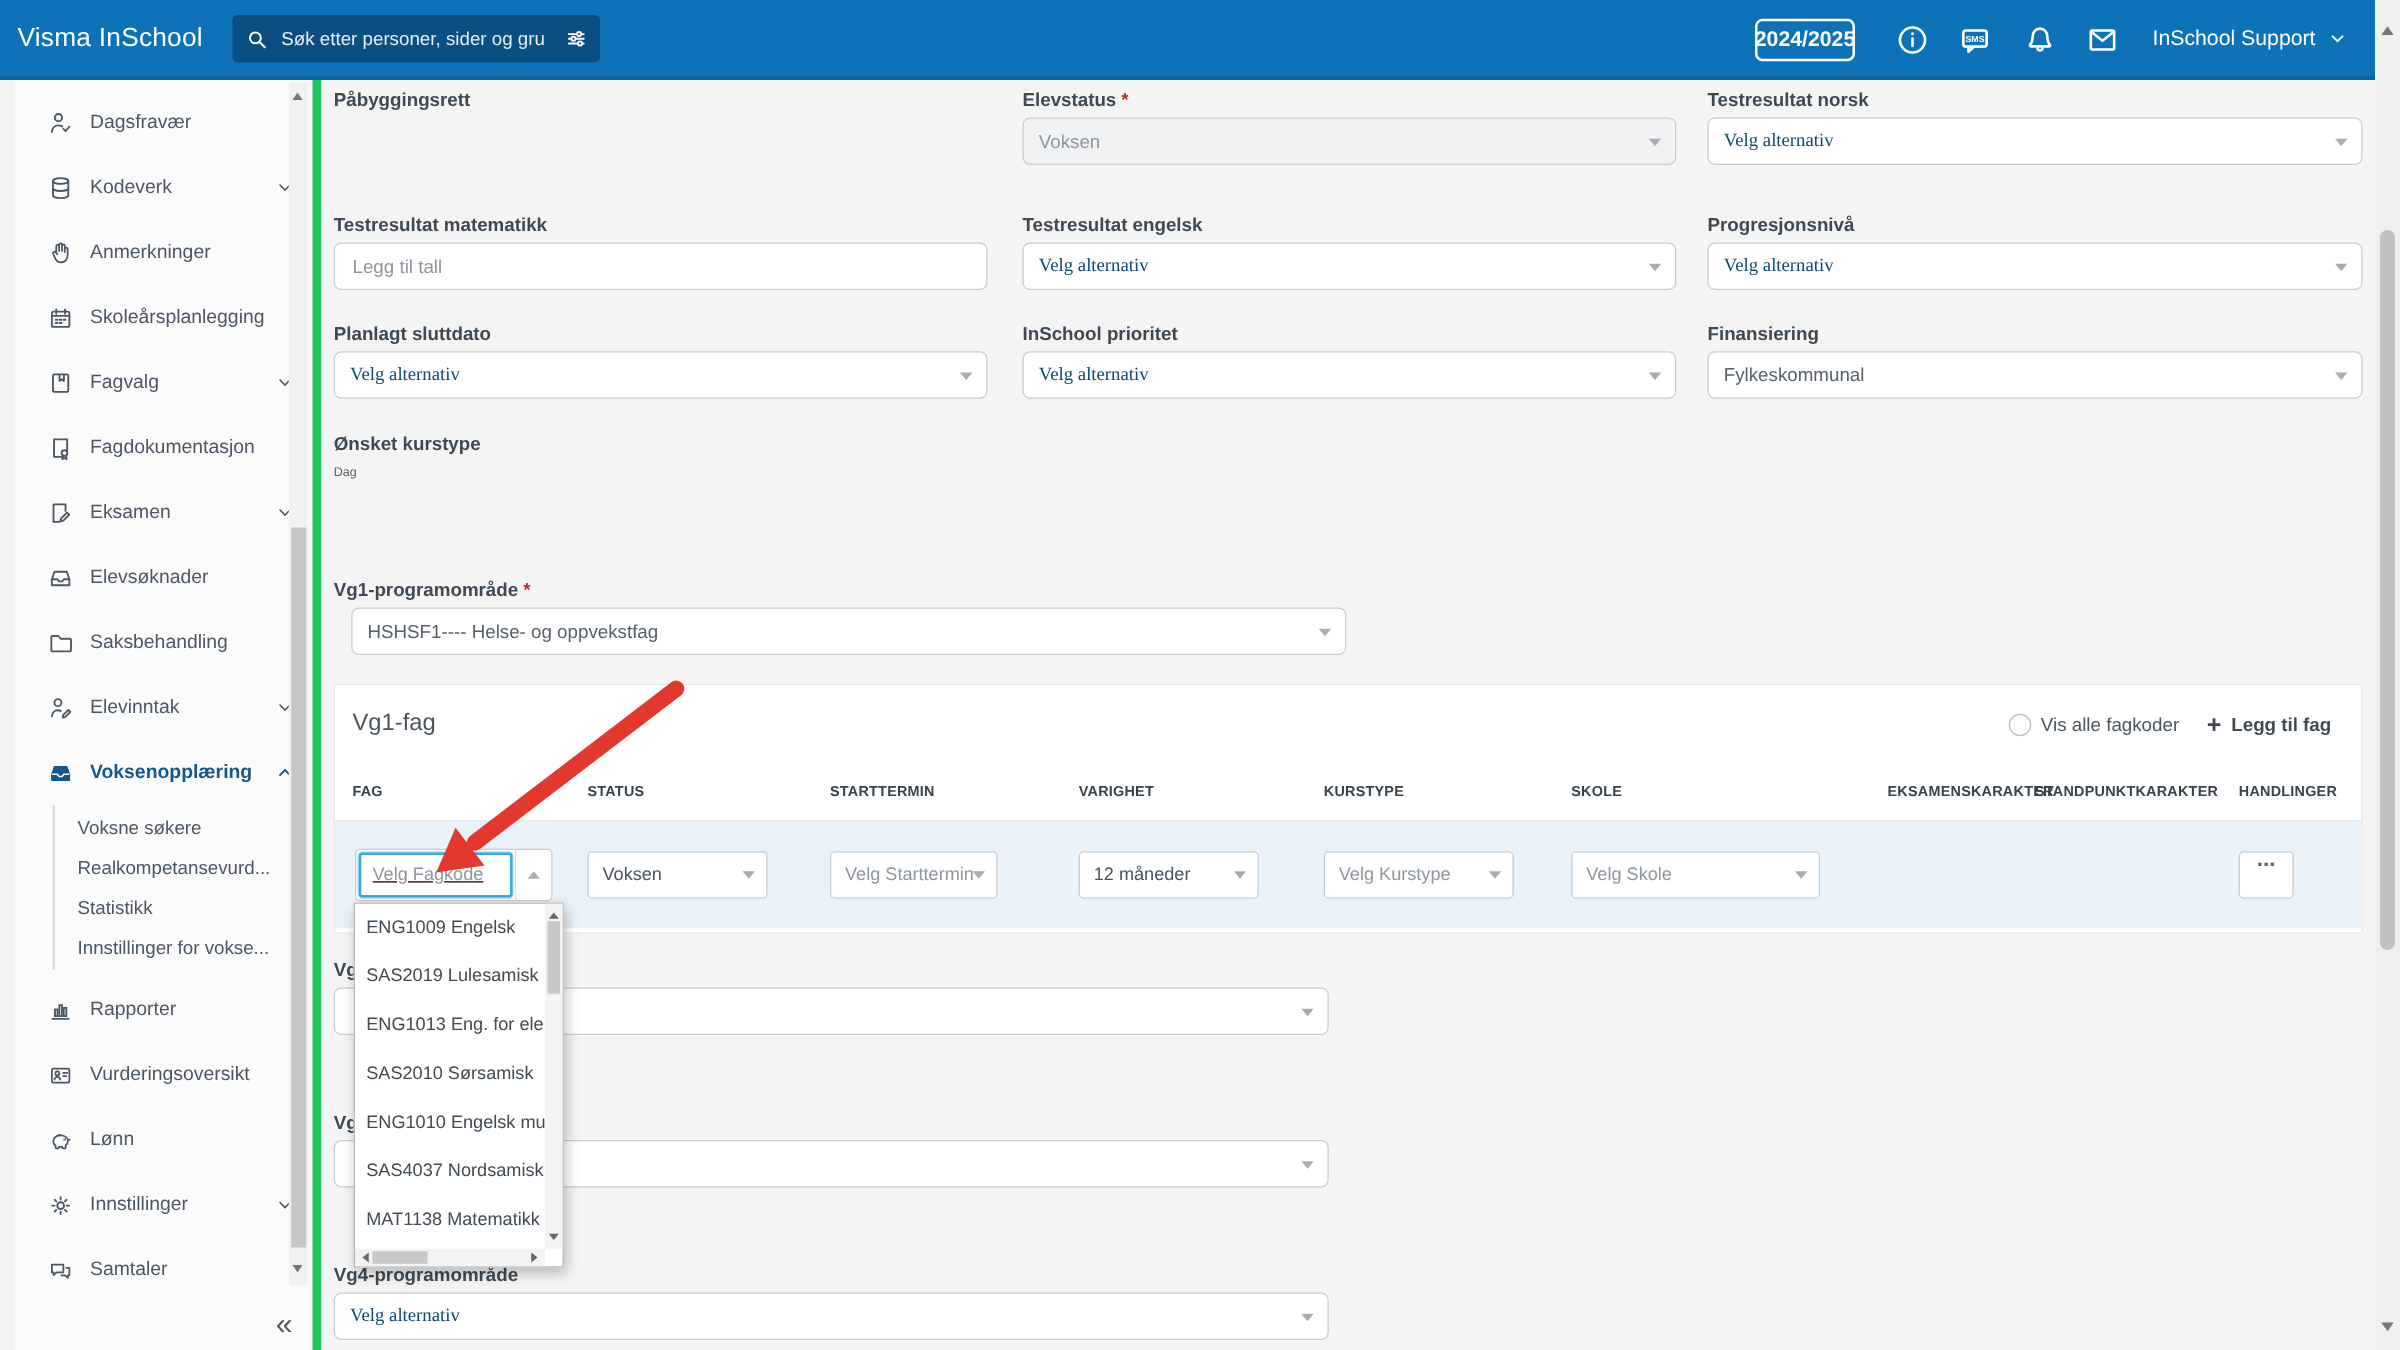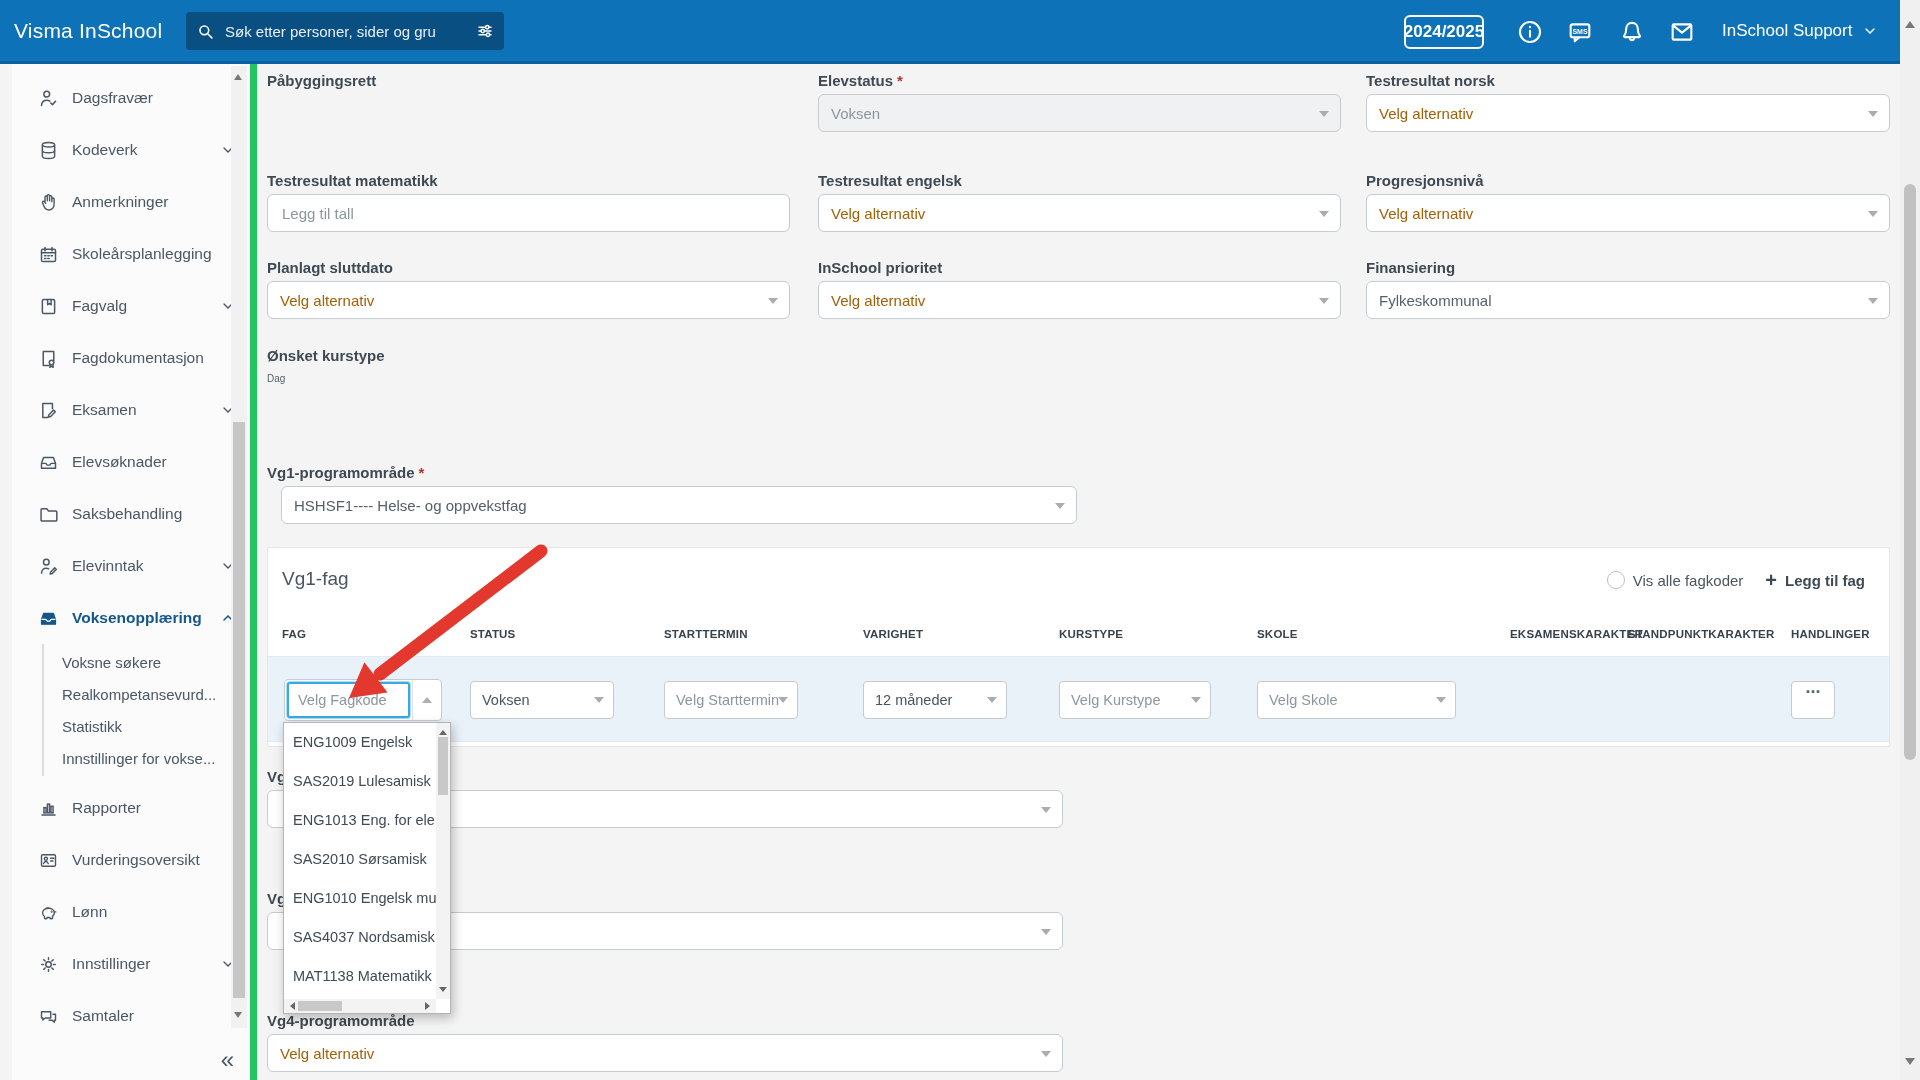--- a/index.html
+++ b/index.html
@@ -2,21 +2,21 @@
 <html><head>
 <meta charset="utf-8">
 <style>
   html,body{margin:0;padding:0;}
   body{font-family:"Liberation Sans", sans-serif; background:#e9e9e9;}
   #app{position:relative;width:1920px;height:1080px;overflow:hidden;background:#f4f4f4;}
 
   
   .navbar{position:absolute;left:0;top:0;width:1900px;height:64px;background:#0e72b8;border-bottom:3px solid #0a60a0;box-sizing:border-box;z-index:20;}
   .brand{position:absolute;left:14px;top:0;height:61px;line-height:61px;color:#ffffff;font-size:21px;letter-spacing:.2px;}
-  .searchbox{position:absolute;left:186px;top:12px;width:318px;height:38px;background:#0a4f82;border-radius:4px;display:flex;align-items:center;box-sizing:border-box;padding:0 10px;}
+  .searchbox{position:absolute;left:186px;top:12px;width:294px;height:38px;background:#0a4f82;border-radius:4px;display:flex;align-items:center;box-sizing:border-box;padding:0 10px;}
   .searchbox input{flex:1;background:transparent;border:none;outline:none;color:#f2f6fa;font-size:15px;font-family:"Liberation Sans",sans-serif;margin-left:8px;}
   .searchbox input::placeholder{color:#e8eef5;opacity:1;}
   .nav-ico{position:absolute;top:18px;width:28px;height:28px;}
   .yearbox{position:absolute;left:1404px;top:15px;width:80px;height:34px;border:2px solid #ffffff;border-radius:6px;color:#fff;font-size:17px;font-weight:bold;display:flex;align-items:center;justify-content:center;box-sizing:border-box;}
   .account{position:absolute;left:1722px;top:0;height:61px;display:flex;align-items:center;color:#ffffff;font-size:17px;gap:10px;}
 
   
   .pg-sb{position:absolute;right:0;top:0;width:20px;height:1080px;background:#f0f0f0;z-index:30;}
   .pg-sb .thumb{position:absolute;left:4px;width:12px;top:184px;height:576px;background:#c1c1c1;border-radius:6px;}
   .sb-up{position:absolute;left:5px;width:0;height:0;border:5px solid transparent;border-bottom:7px solid #777;}
@@ -34,39 +34,39 @@
   .side-sb{position:absolute;right:3px;top:2px;width:16px;height:962px;background:#f1f1f1;}
   .side-sb .thumb{position:absolute;left:2px;width:12px;top:356px;height:576px;background:#c6c6c6;}
   .collapse{position:absolute;right:16px;bottom:6px;font-size:24px;color:#4b5764;cursor:pointer;}
 
   
   .main{position:absolute;left:245px;top:64px;width:1655px;height:1016px;background:#f4f4f4;overflow:hidden;}
   .lbl{position:absolute;font-size:15px;font-weight:bold;color:#3e4953;white-space:nowrap;}
   .req{color:#b5342c;margin-left:4px;}
   .val-text{position:absolute;font-size:10px;color:#55606a;}
   .field{position:absolute;height:38px;background:#fff;border:1px solid #c6cbd0;border-radius:6px;font-size:15px;color:#55606a;display:flex;align-items:center;padding:0 30px 0 12px;box-sizing:border-box;white-space:nowrap;overflow:hidden;cursor:pointer;}
-  .field.ph{color:#a16207;}
+  .field.ph{color:#0c4a6e;font-family:Liberation Serif, serif;}
   .field.disabled{background:#f0f1f2;color:#8d969e;cursor:default;}
   .caret{position:absolute;right:11px;top:16px;width:0;height:0;border-left:5px solid transparent;border-right:5px solid transparent;border-top:6px solid #a7adb3;}
   .field input{border:none;outline:none;background:transparent;font-size:15px;font-family:"Liberation Sans",sans-serif;color:#55606a;width:100%;}
   .field input::placeholder{color:#8d969e;opacity:1;}
 
   
   .card{position:absolute;left:22px;top:483px;width:1623px;height:200px;background:#fff;border:1px solid #e6e6e6;border-radius:2px;box-sizing:border-box;}
   .card-title{position:absolute;left:14px;top:20px;font-size:19px;color:#4a5560;}
   .card-tools{position:absolute;right:24px;top:22px;display:flex;align-items:center;gap:8px;font-size:15px;color:#4a555e;}
   .cb-circle{width:18px;height:18px;border:1px solid #b9bfc4;border-radius:50%;background:#fff;cursor:pointer;box-sizing:border-box;}
   .add-link{display:flex;align-items:center;gap:8px;margin-left:14px;cursor:pointer;color:#3f4a54;font-weight:bold;}
   .add-plus{font-size:20px;font-weight:bold;color:#3f4a54;line-height:1;}
   .thead span{position:absolute;top:80px;font-size:11.5px;font-weight:bold;color:#37424b;letter-spacing:.2px;white-space:nowrap;}
   .trow{position:absolute;left:0;top:108px;width:1621px;height:86px;background:#e9f1f9;border-top:1px solid #e2eaf2;border-bottom:1px solid #e2eaf2;box-sizing:border-box;}
   .tsel{position:absolute;top:24px;height:38px;background:#fff;border:1px solid #c6cbd0;border-radius:4px;font-size:14.5px;color:#49545e;display:flex;align-items:center;padding:0 26px 0 11px;box-sizing:border-box;white-space:nowrap;overflow:hidden;cursor:pointer;}
   .tsel.ph{color:#8d969e;}
   .tsel .caret{top:15px;right:9px;}
-  .combo{position:absolute;left:16px;top:22px;width:158px;height:42px;background:#fff;border:1px solid #c6cbd0;border-radius:4px;display:flex;box-sizing:border-box;}
+  .combo{position:absolute;left:16px;top:22px;width:158px;height:42px;background:#fff;border:1px solid #c6cbd0;border-radius:4px;display:flex;box-sizing:border-box;text-decoration:underline;}
   .combo input{flex:1;min-width:0;margin:2px;border:2px solid #39a9e0;border-radius:3px;box-shadow:0 0 0 1px rgba(70,180,230,.45);outline:none;padding:0 4px 0 9px;font-size:14.5px;font-family:"Liberation Sans",sans-serif;color:#49545e;}
   .combo input::placeholder{color:#8d969e;opacity:1;}
   .combo .arrow-zone{width:28px;display:flex;align-items:center;justify-content:center;border-left:1px solid #dde1e4;cursor:pointer;}
   .tri-up{width:0;height:0;border-left:5px solid transparent;border-right:5px solid transparent;border-bottom:6px solid #aab0b6;}
   .dots-btn{position:absolute;left:1523px;top:24px;width:44px;height:38px;background:#fff;border:1px solid #c6cbd0;border-radius:4px;cursor:pointer;color:#5a646d;font-size:18px;font-weight:bold;line-height:10px;text-align:center;box-sizing:border-box;}
 
   
   .popup{position:absolute;left:38px;top:658px;width:168px;height:292px;background:#fff;border:1px solid #b5b5b5;box-shadow:2px 4px 10px rgba(0,0,0,.25);z-index:40;box-sizing:border-box;}
   .popup .opts{position:absolute;left:0;top:0;right:14px;bottom:14px;overflow:hidden;}
   .opt{height:39px;line-height:39px;padding-left:9px;font-size:14.5px;color:#3f4a54;white-space:nowrap;overflow:hidden;cursor:pointer;}

